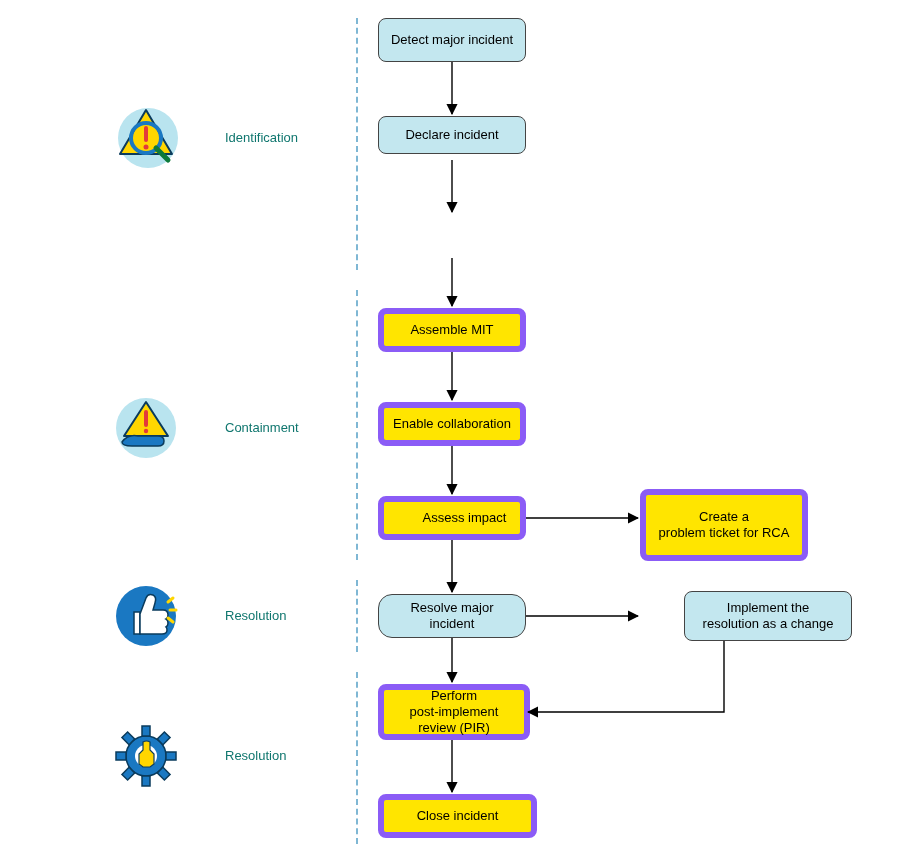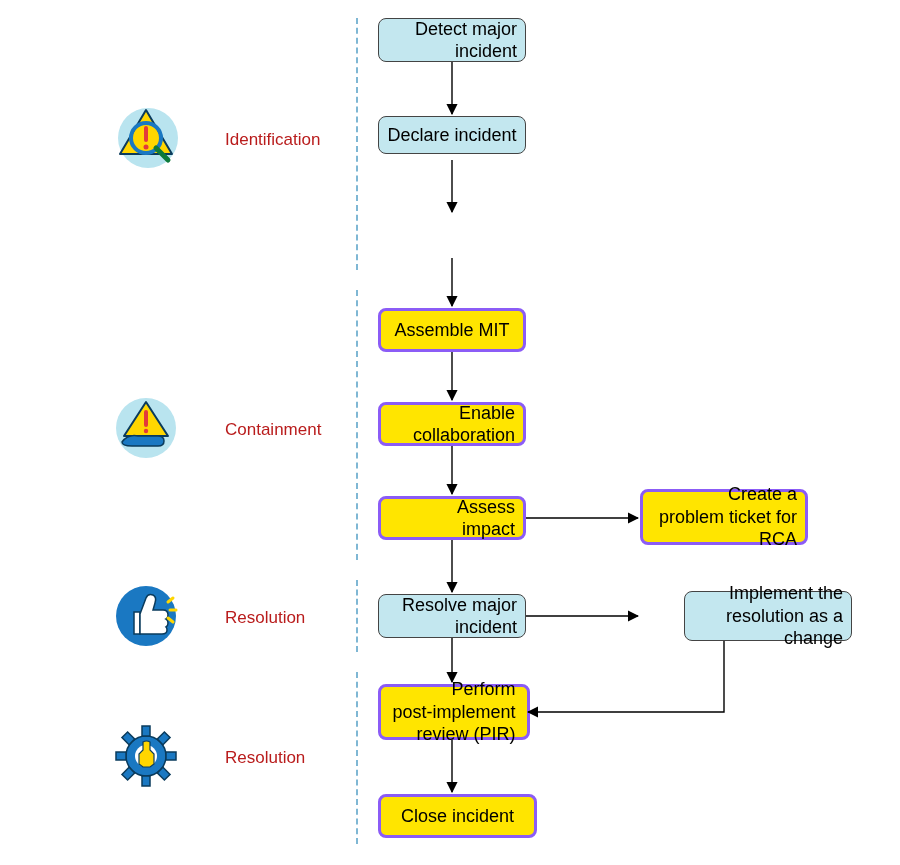--- a/index.html
+++ b/index.html
@@ -13,32 +13,32 @@
     color: #000;
     position: relative;
   }
   .canvas { position: absolute; left:0; top:0; width:900px; height:865px; }
   .node {
     position: absolute;
     border-radius: 8px;
     display: flex;
     align-items: center;
     justify-content: center;
-    text-align: right;
+    text-align: center;
     padding: 4px 8px;
     line-height: 1.25;
-    font-size: 18px;
+    font-size: 13px;
     font-weight: 500;
   }
   .blue { background:#c3e7ef; border:1px solid #444; }
-  .yellow { background:#ffe500; border:3px solid #8b5cf6; }
+  .yellow { background:#ffe500; border:6px solid #8b5cf6; }
   .phase-label {
     position:absolute;
-    font-size:17px;
-    color:#b91c1c;
+    font-size:13px;
+    color:#0f766e;
   }
   .phase-icon {
     position:absolute;
     width:72px; height:72px;
     display:flex; align-items:center; justify-content:center;
   }
   .dashed-sep {
     position:absolute;
     border-left: 2px dashed #7fb7d4;
     width:0;
@@ -117,31 +117,31 @@
     </div>
   <div class="node yellow" style="left:378px; top:308px; width:148px; height:44px;">
       <span>Assemble MIT</span>
     </div>
   <div class="node yellow" style="left:378px; top:402px; width:148px; height:44px;">
       <span>Enable collaboration</span>
     </div>
   <div class="node yellow" style="left:378px; top:496px; width:148px; height:44px;padding-left:33px;">
       <span>Assess impact</span>
     </div>
-  <div class="node blue" style="left:378px; top:594px; width:148px; height:44px;">
+  <div class="node blue" style="left:378px; top:594px; width:148px; height:44px;border-radius:14px;">
       <span>Resolve major incident</span>
     </div>
   <div class="node yellow" style="left:378px; top:684px; width:152px; height:56px;">
       <span>Perform<br>post-implement<br>review (PIR)</span>
     </div>
   <div class="node yellow" style="left:378px; top:794px; width:159px; height:44px;">
       <span>Close incident</span>
     </div>
 
-  <div class="node yellow" style="left:640px; top:489px; width:168px; height:56px;">
+  <div class="node yellow" style="left:640px; top:489px; width:168px; height:72px;">
       <span>Create a<br>problem ticket for RCA</span>
     </div>
   <div class="node blue" style="left:640px; top:591px; width:168px; height:50px;margin-left:44px;">
       <span>Implement the<br>resolution as a change</span>
     </div>
 
   <svg class="arrows">
     <defs>
       <marker id="ah" viewBox="0 0 10 10" refX="9" refY="5" markerWidth="8" markerHeight="8" orient="auto-start-reverse">
         <path d="M0,0 L10,5 L0,10 z" fill="#000"></path>

